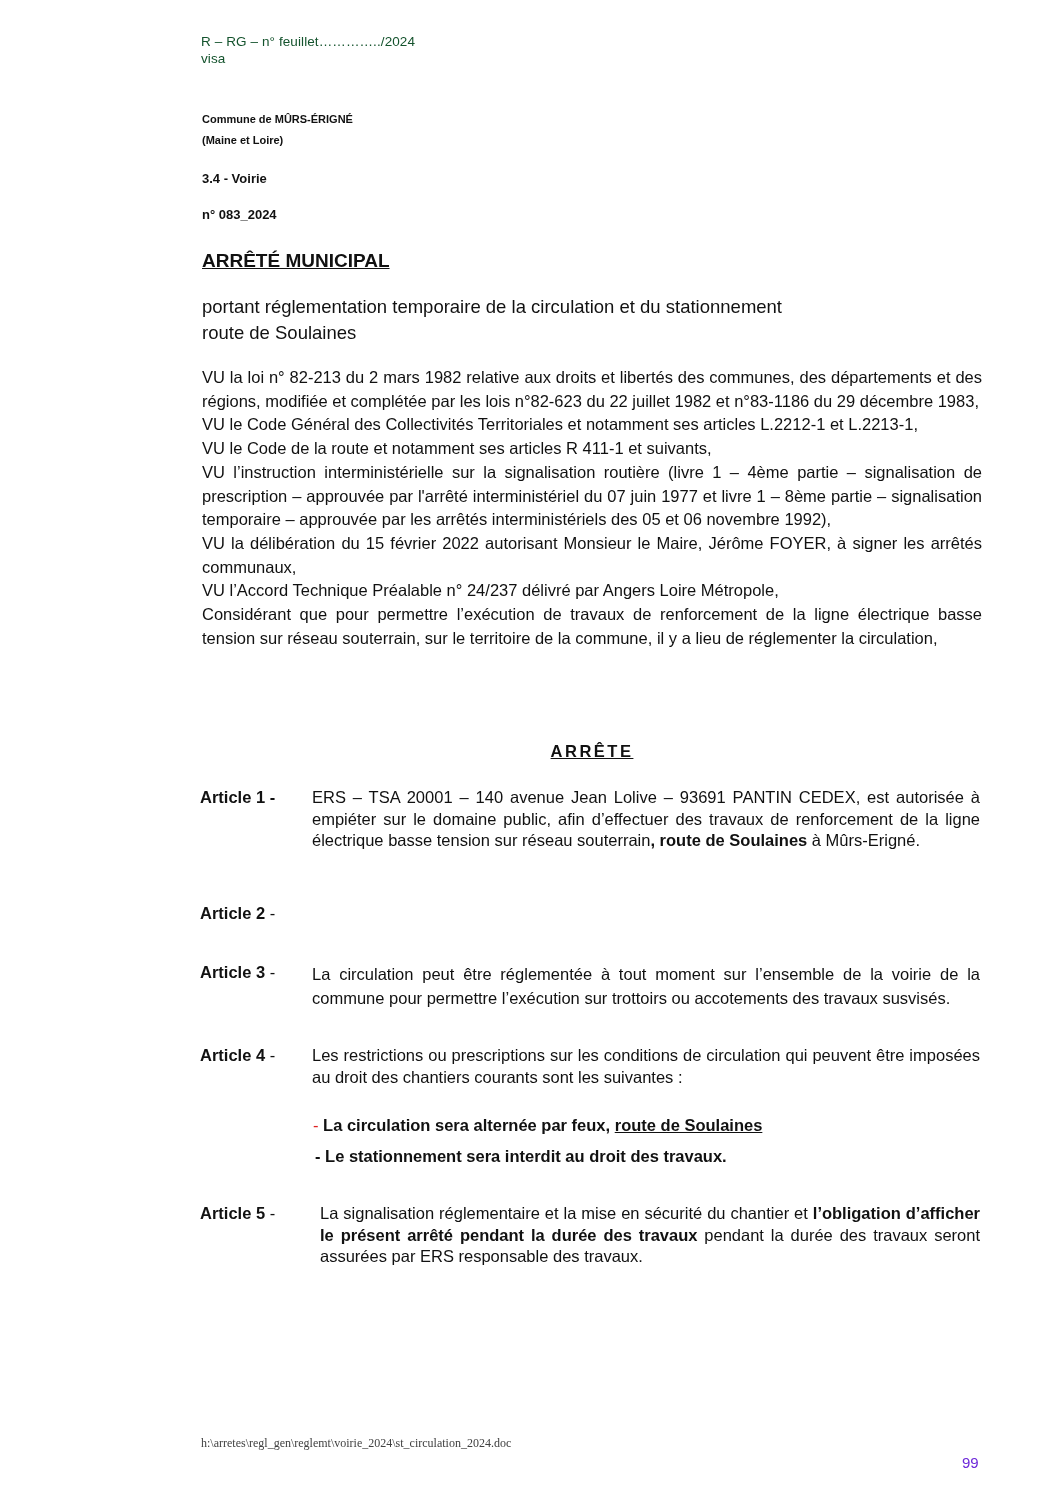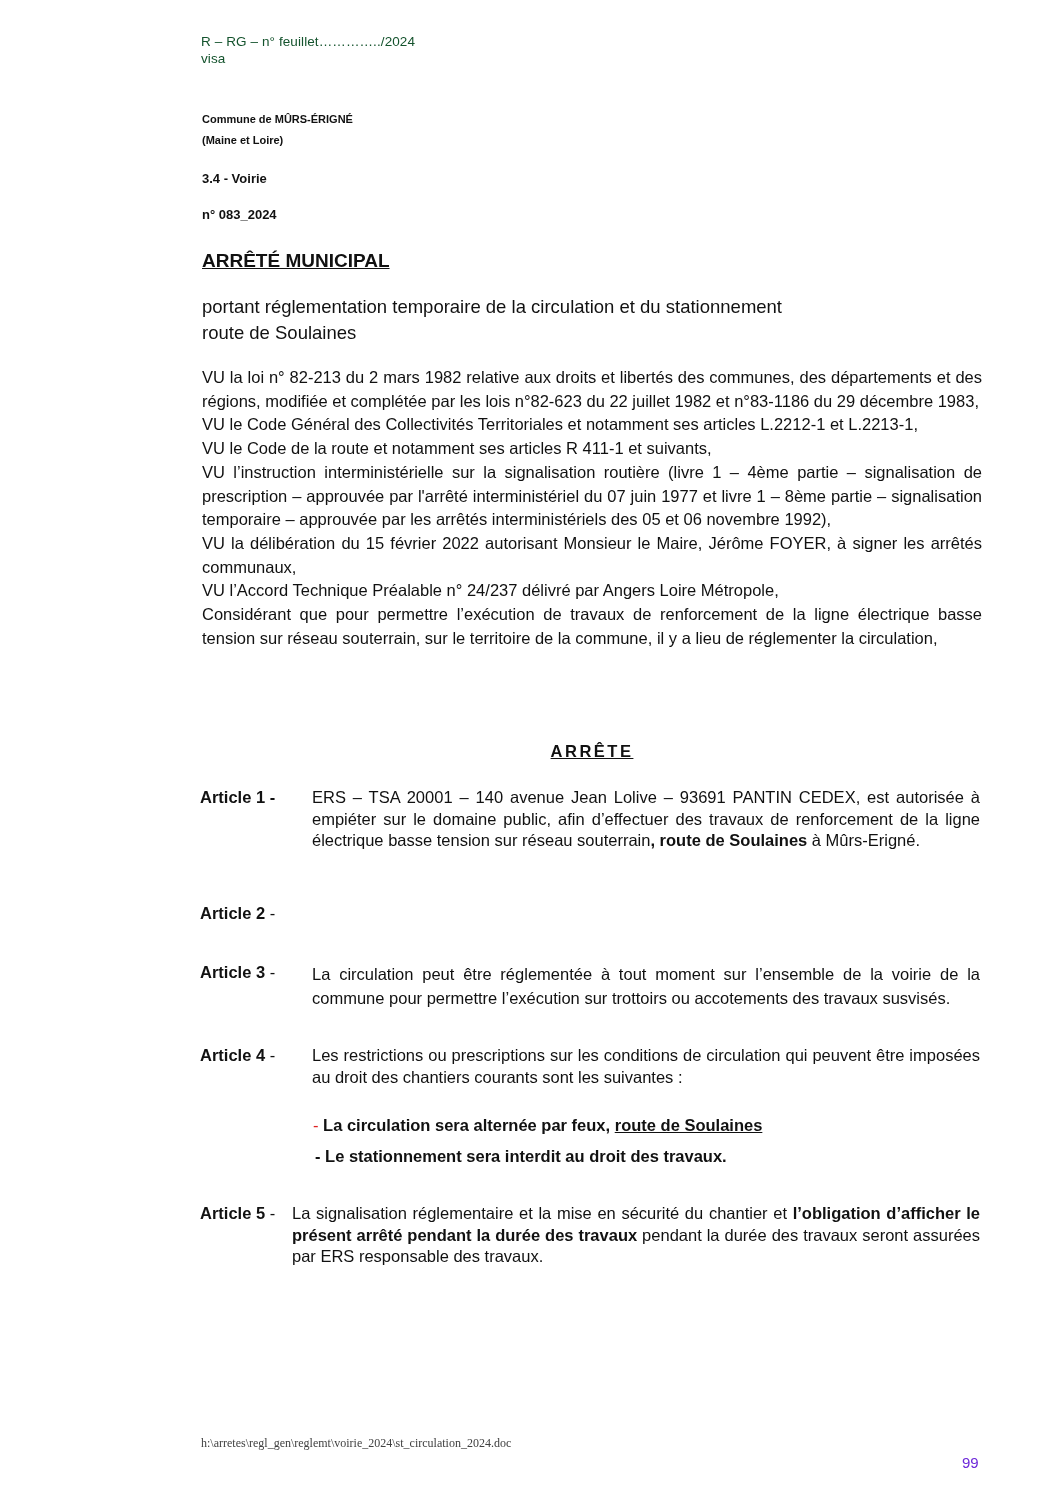--- a/index.html
+++ b/index.html
@@ -13,21 +13,21 @@
     .title span { text-decoration: underline; }
     .subtitle { left: 202px; width: 780px; top: 294px; font-size: 18.5px; font-weight: normal; line-height: 26px; }
     .preamble { left: 202px; width: 780px; top: 366px; font-size: 16.5px; line-height: 23.7px; text-align: justify; }
     .preamble p { margin: 0; }
     .arrete { left: 202px; width: 780px; top: 742px; text-align: center; font-size: 16.5px; font-weight: bold; letter-spacing: 2.5px; }
     .arrete span { text-decoration: underline; }
     .article { position: absolute; left: 200px; width: 780px; font-size: 16.5px; line-height: 21.5px; }
     .article .label { position: absolute; left: 0; top: 0; font-weight: bold; white-space: nowrap; }
     .article .label .dash { font-weight: normal; }
     .article .body { margin-left: 112px; text-align: justify; }
-    .article.a5 .body { margin-left: 92px; }
+    .article.a5 .body { margin-left: 120px; }
     .article.a3 .body { line-height: 24px; }
     .b { font-weight: bold; }
     .bullets { position: absolute; left: 313px; font-size: 16.5px; font-weight: bold; }
     .bullets .item { height: 31px; }
     .bullets .red { color: #d22; font-weight: normal; }
     .bullets .u { text-decoration: underline; }
     .footer-path { left: 201px; top: 1436px; font-family: "Liberation Serif", serif; font-size: 12px; color: #404040; }
     .page-num { left: 962px; top: 1454px; font-size: 15px; color: #6d28d9; }
   </style>
 </head>

